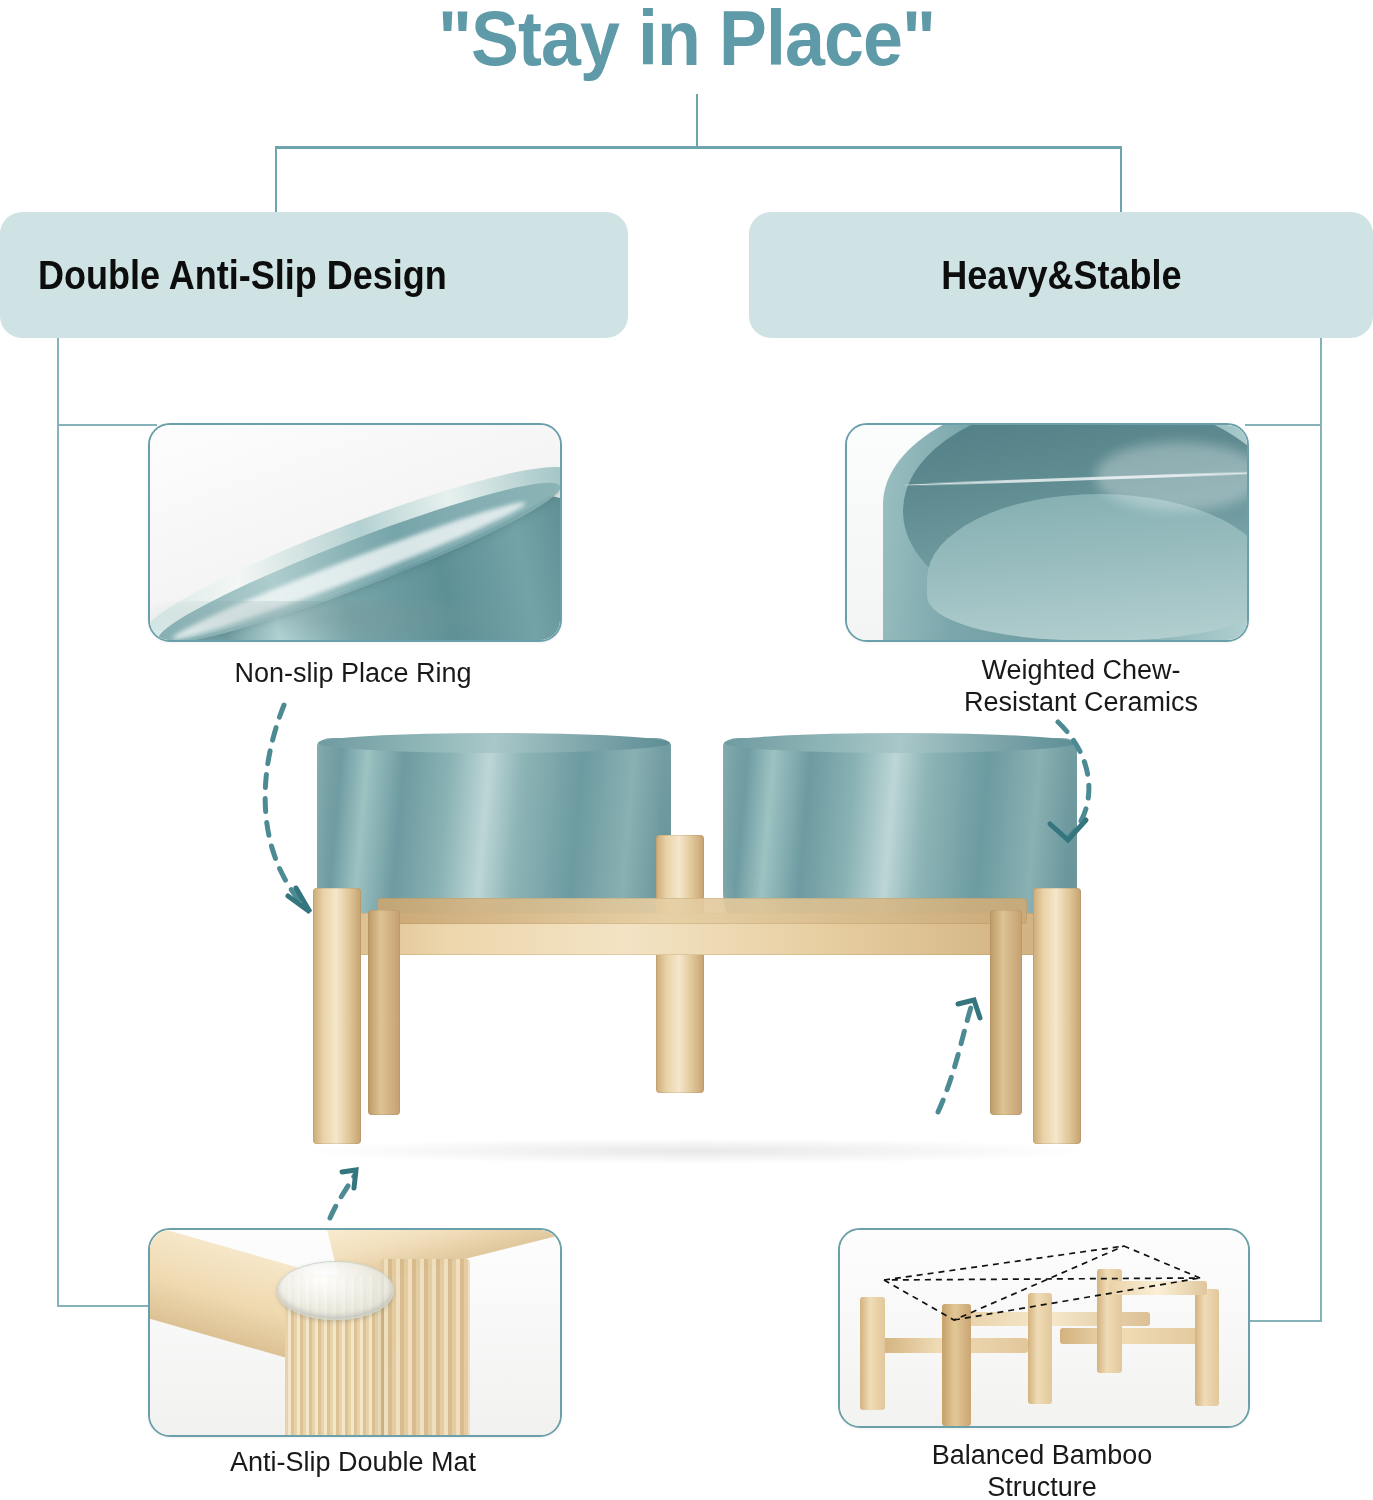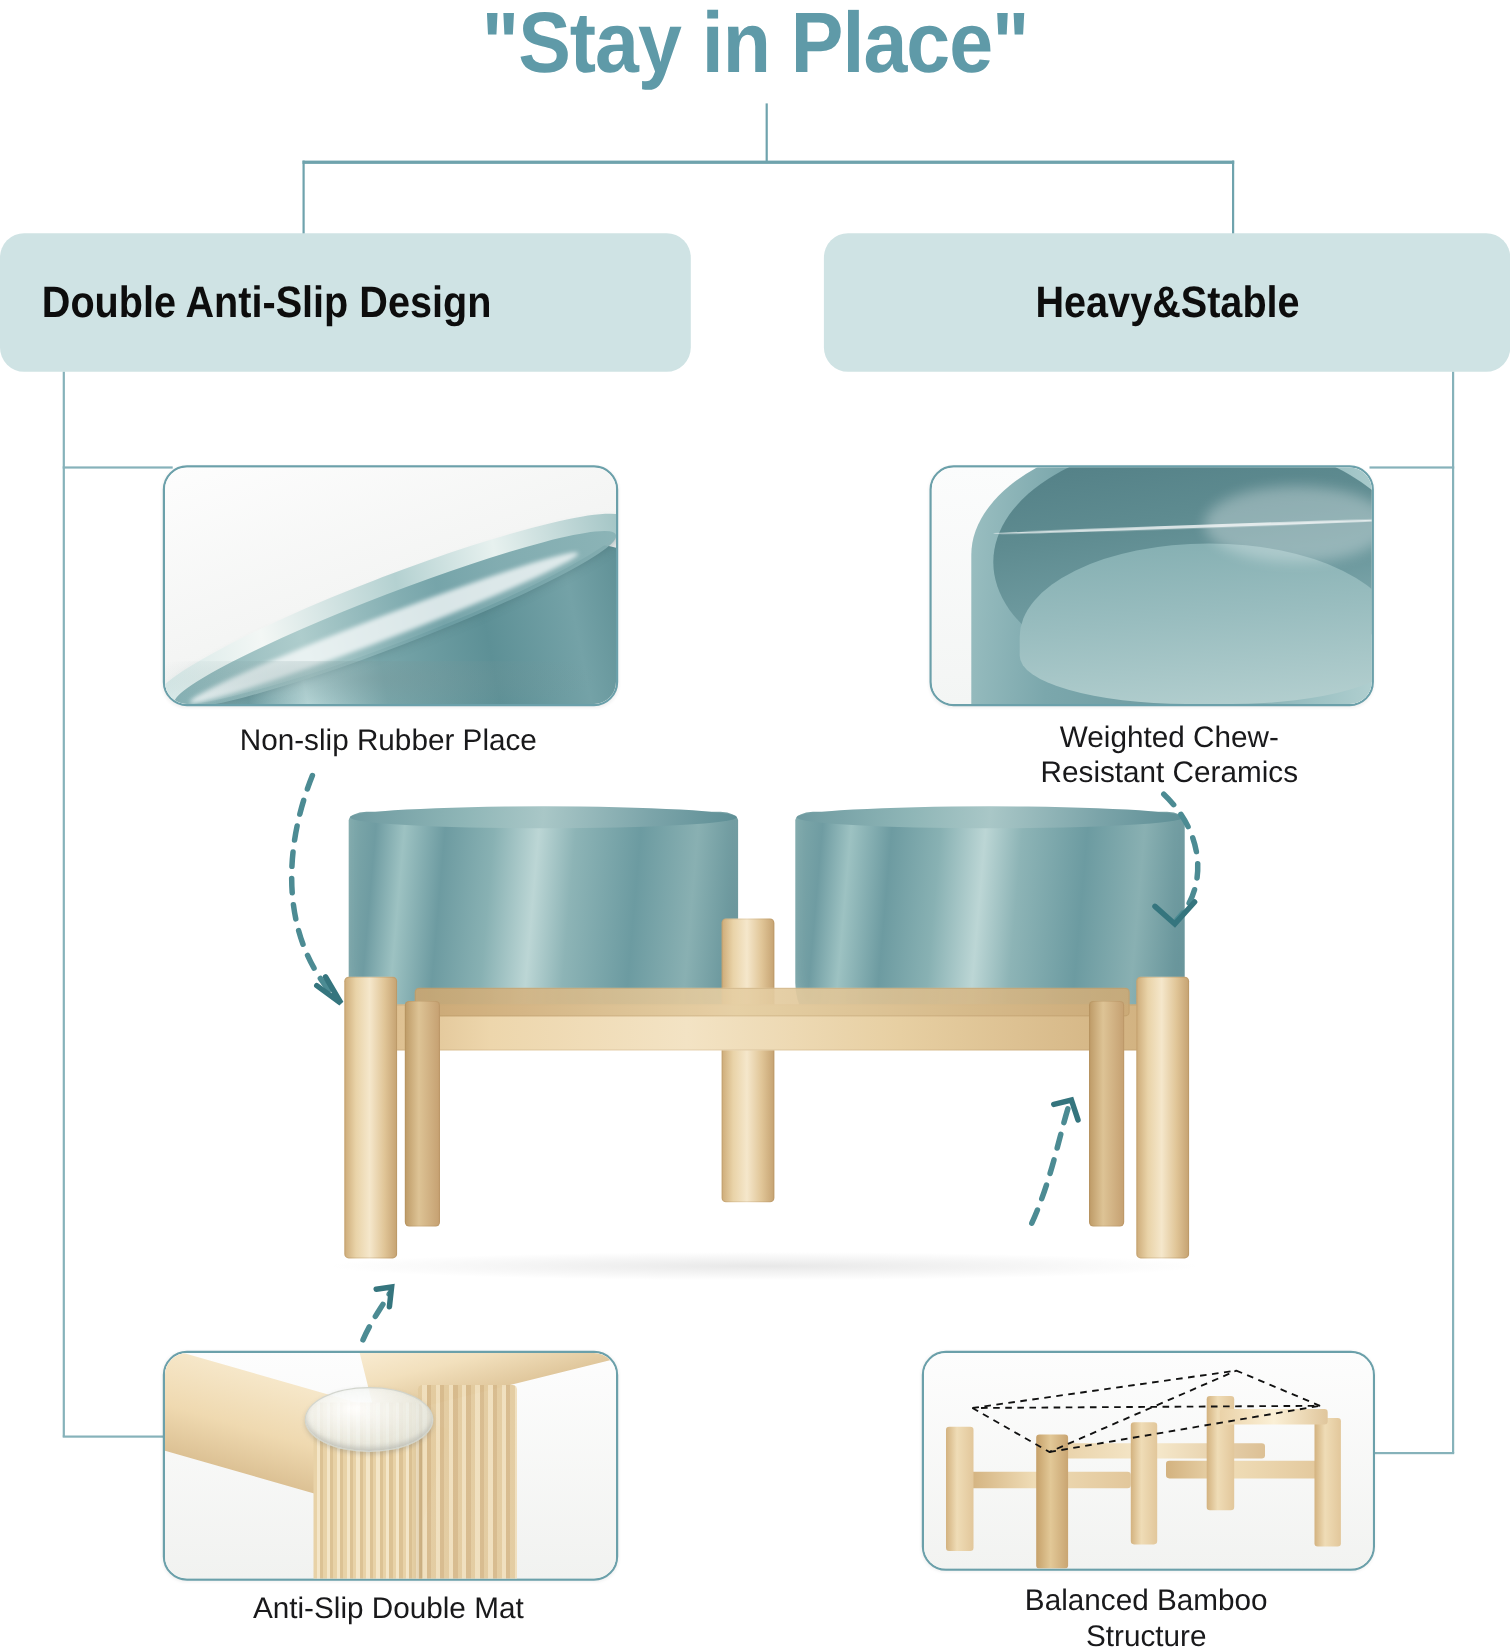--- a/index.html
+++ b/index.html
@@ -232,33 +232,33 @@
       <div class="tl-bg"></div>
       <div class="tl-bowl">
         <div class="tl-body"></div>
         <div class="tl-rim"></div>
         <div class="tl-rim2"></div>
         <div class="tl-gloss"></div>
       </div>
       <div class="tl-shadow"></div>
     </div>
   </div>
-  <div class="caption" style="left:148px;top:658px;width:410px;">Non-slip Rubber Place</div>
+  <div class="caption" style="left:148px;top:658px;width:410px;">Non-slip Place Ring</div>
 
   <div class="card" style="left:845px;top:423px;width:400px;height:215px;">
     <div class="card-inner">
       <div class="tr-bg"></div>
       <div class="tr-outer"></div>
       <div class="tr-inner"></div>
       <div class="tr-floor"></div>
       <div class="tr-rimline"></div>
       <div class="tr-gloss"></div>
     </div>
   </div>
-  <div class="caption" style="left:863px;top:655px;width:400px;">Weighted Chew-
+  <div class="caption" style="left:881px;top:655px;width:400px;">Weighted Chew-
 Resistant Ceramics</div>
 
   <div class="hero">
 
     <div class="bowl bowl-l">
       <div class="b-body"></div>
         <div class="b-top"></div>
         <div class="b-foot"></div>
     </div>
     <div class="bowl bowl-r">

